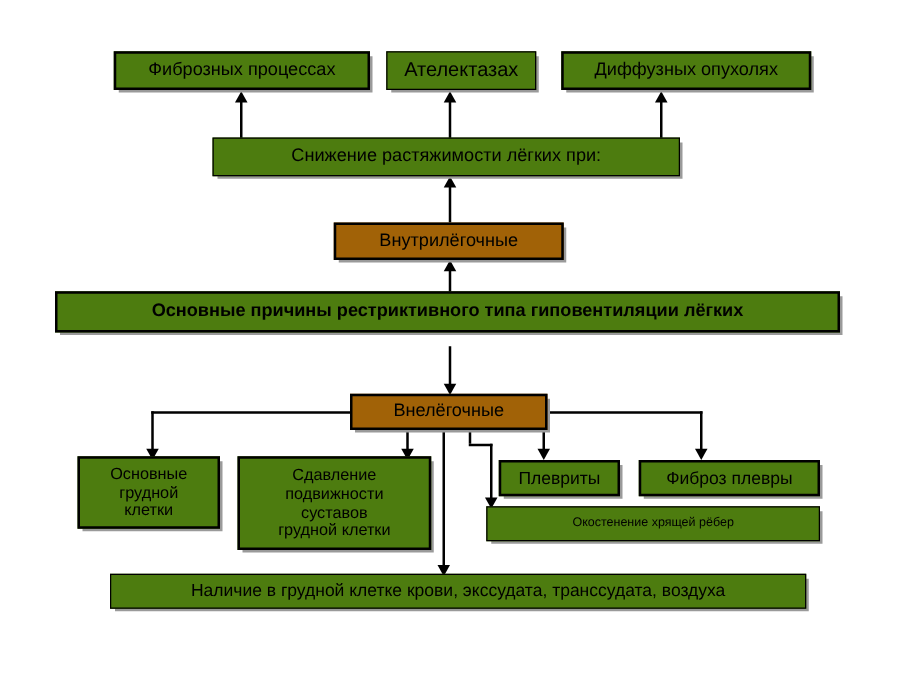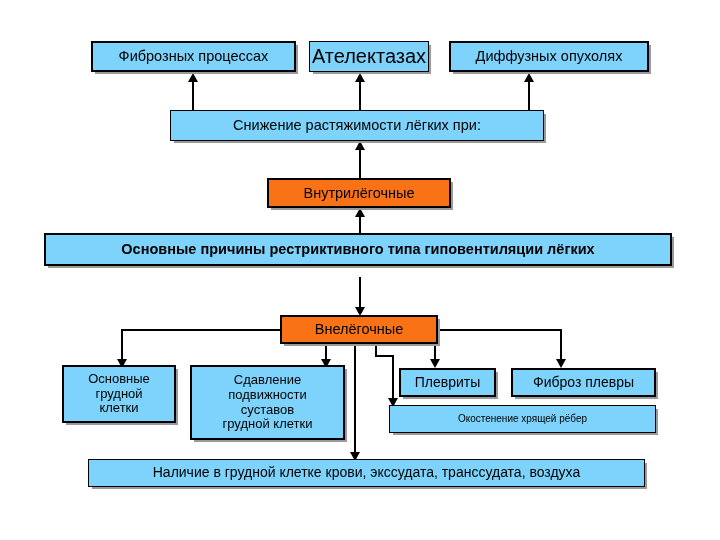--- a/index.html
+++ b/index.html
@@ -13,34 +13,34 @@
     height: 540px;
     background: #ffffff;
     font-family: "Liberation Sans", sans-serif;
     overflow: hidden;
   }
   
   .box {
     position: absolute;
     box-sizing: border-box;
     border: 1px solid #000000;
-    background: #7dd3fc;
+    background: #4d7c0f;
     color: #000000;
     display: flex;
     align-items: center;
     justify-content: center;
     text-align: center;
     line-height: 1.12;
     z-index: 5;
   }
   .box.thick { border-width: 2px; }
   .box.shadow {
     box-shadow: 3px 3px 0 -1px #9a9a9a;
   }
-  .box.gray { background: #f97316; align-items: center; }
+  .box.gray { background: #a16207; align-items: center; }
   .box .txt { display: block; padding: 0 6px; }
   .b-bold { font-weight: bold; }
 
   
   .ln {
     position: absolute;
     background: #000000;
     z-index: 2;
   }
   .ln.v { width: 2px; }
@@ -65,21 +65,21 @@
 </style>
 </head>
 <body>
 
 <div id="stage">
 
   <div class="box thick shadow" style="left:91px; top:41px; width:205px; height:31px; font-size:14.5px;">
     <span class="txt">Фиброзных процессах</span>
   </div>
 
-  <div class="box shadow" style="left:309px; top:41px; width:120px; height:31px; font-size:20px;">
+  <div class="box shadow" style="left:309px; top:41px; width:120px; height:31px; font-size:16px;">
     <span class="txt">Ателектазах</span>
   </div>
 
   <div class="box thick shadow" style="left:449px; top:41px; width:200px; height:31px; font-size:14.5px;">
     <span class="txt">Диффузных опухолях</span>
   </div>
 
   <div class="ln v" style="left:192px; top:80px; height:32px;"></div>
   <div class="arw up" style="left:188px; top:73px;"></div>
 

